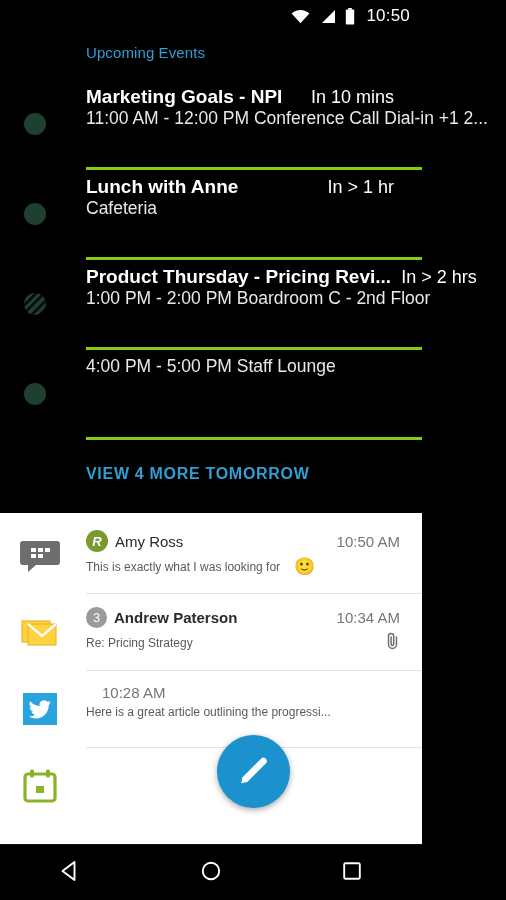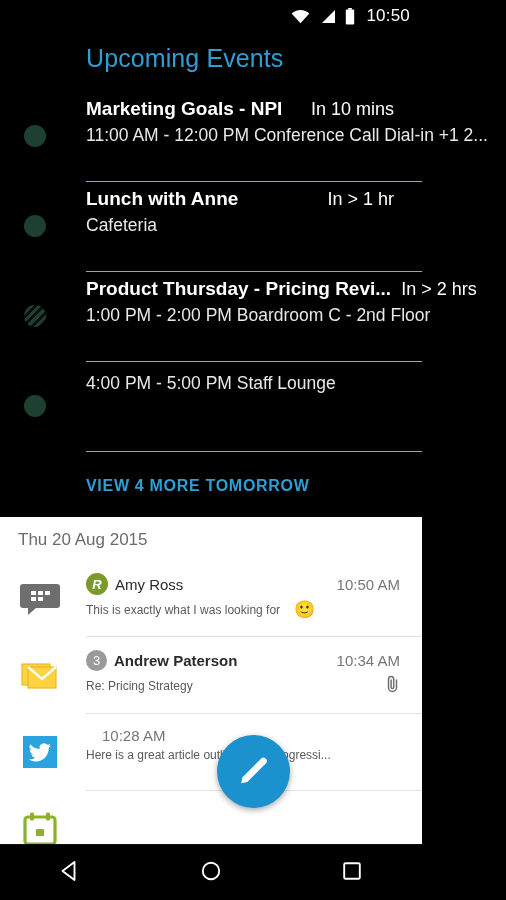--- a/index.html
+++ b/index.html
@@ -15,37 +15,37 @@
   .statusbar {
     height:32px; display:flex; align-items:center; justify-content:flex-end;
     padding:0 12px 0 0; gap:9px; background:#000;
   }
   .sb-icon { display:block; }
   .sb-clock { color:#fff; font-size:17px; letter-spacing:0.2px; margin-left:2px; }
 
   
   .events-panel { background:#000; padding-bottom:4px; }
   .panel-title {
-    color:#2e9fd4; font-size:25px; padding:12px 0 20px 86px; letter-spacing:0.1px;
+    color:#2e9fd4; font-size:15px; padding:12px 0 20px 86px; letter-spacing:0.1px;
   }
   .event-row { position:relative; min-height:90px; padding:0 0 0 0; }
   .event-inner { margin-left:86px; padding-right:28px; padding-top:5px;
-                 border-bottom:1px solid #84cc16; min-height:89px; }
+                 border-bottom:3px solid #84cc16; min-height:89px; }
   .event-row:last-of-type .event-inner { border-bottom:1px solid #2c2c2c; }
   .event-dot {
     position:absolute; left:24px; top:32px; width:22px; height:22px; border-radius:50%;
     background:#1d4030;
   }
   .event-dot.tentative {
     background:repeating-linear-gradient(-45deg,#1d4030 0 3px,#0a0f0c 3px 6px);
   }
   .event-top { display:flex; align-items:baseline; justify-content:space-between; gap:10px; }
   .event-title { color:#fff; font-size:19px; font-weight:bold; white-space:nowrap; }
   .event-when { color:#fff; font-size:18px; white-space:nowrap; }
-  .event-sub { color:#e8e8e8; font-size:17.5px; margin-top:5px; white-space:nowrap; }
+  .event-sub { color:#e8e8e8; font-size:17.5px; white-space:nowrap; }
   .view-more {
     color:#2e9fd4; font-size:16px; font-weight:bold; letter-spacing:0.7px;
     padding:24px 0 26px 86px;
   }
 
   
   .hub {
     position:absolute; left:0; right:0; top:517px; bottom:56px;
     background:#fff; overflow:hidden;
   }
@@ -159,21 +159,20 @@
       <div class="event-inner">
         <div class="event-sub">4:00 PM - 5:00 PM Staff Lounge</div>
       </div>
     </div>
 
     <div class="view-more">VIEW 4 MORE TOMORROW</div>
   </div>
 
   <div class="hub">
 
-    <div class="date-header">Thu 20 Aug 2015</div>
 
     <div class="msg-row">
       <span class="msg-icon">
         <svg width="40" height="40" viewBox="0 0 40 40">
           <path d="M3 6 h34 a3 3 0 0 1 3 3 v18 a3 3 0 0 1 -3 3 h-21 l-8 7 v-7 h-5 a3 3 0 0 1 -3 -3 v-18 a3 3 0 0 1 3 -3 z" fill="#6e6e6e"></path>
           <rect x="11" y="13" width="5" height="4" fill="#fff"></rect>
           <rect x="18" y="13" width="5" height="4" fill="#fff"></rect>
           <rect x="25" y="13" width="5" height="4" fill="#fff"></rect>
           <rect x="11" y="19" width="5" height="4" fill="#fff"></rect>
           <rect x="18" y="19" width="5" height="4" fill="#fff"></rect>

